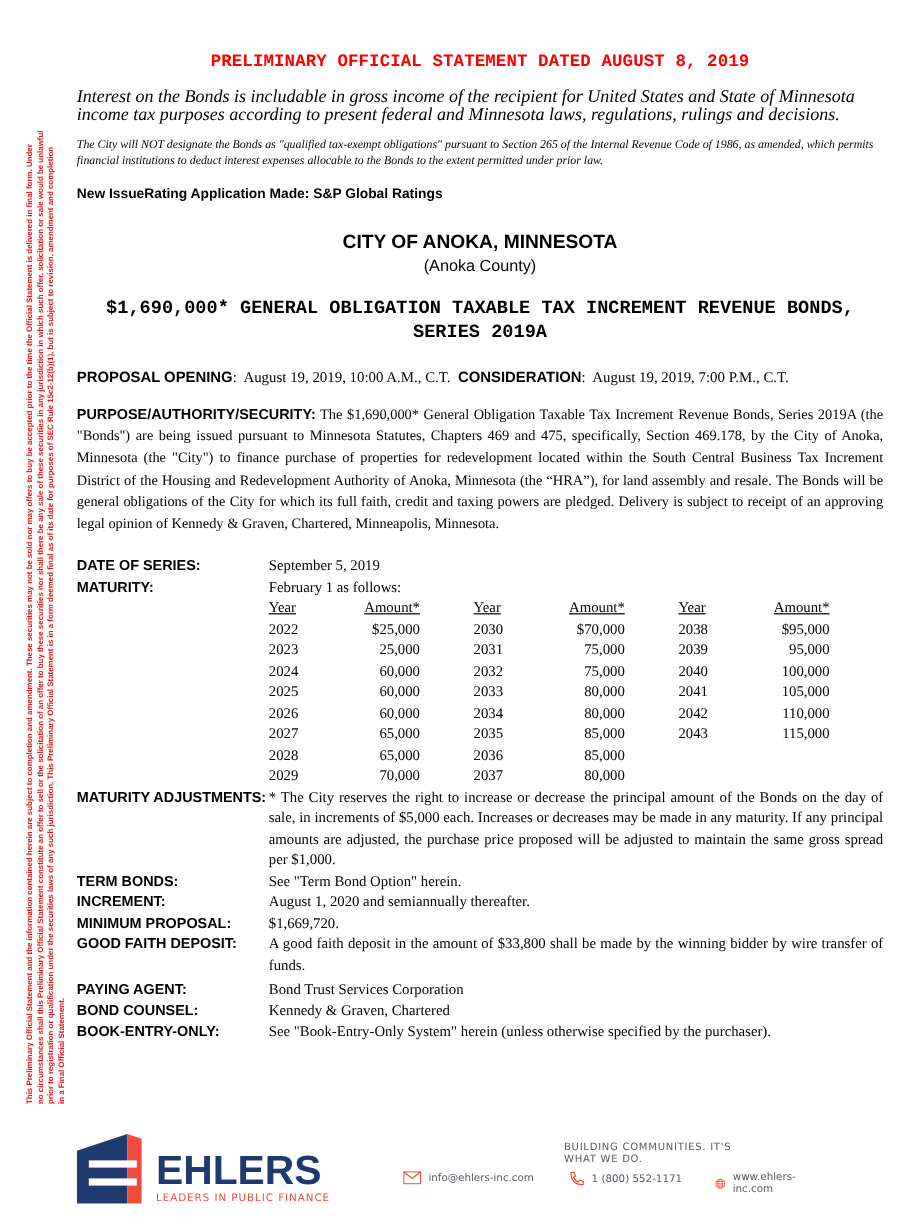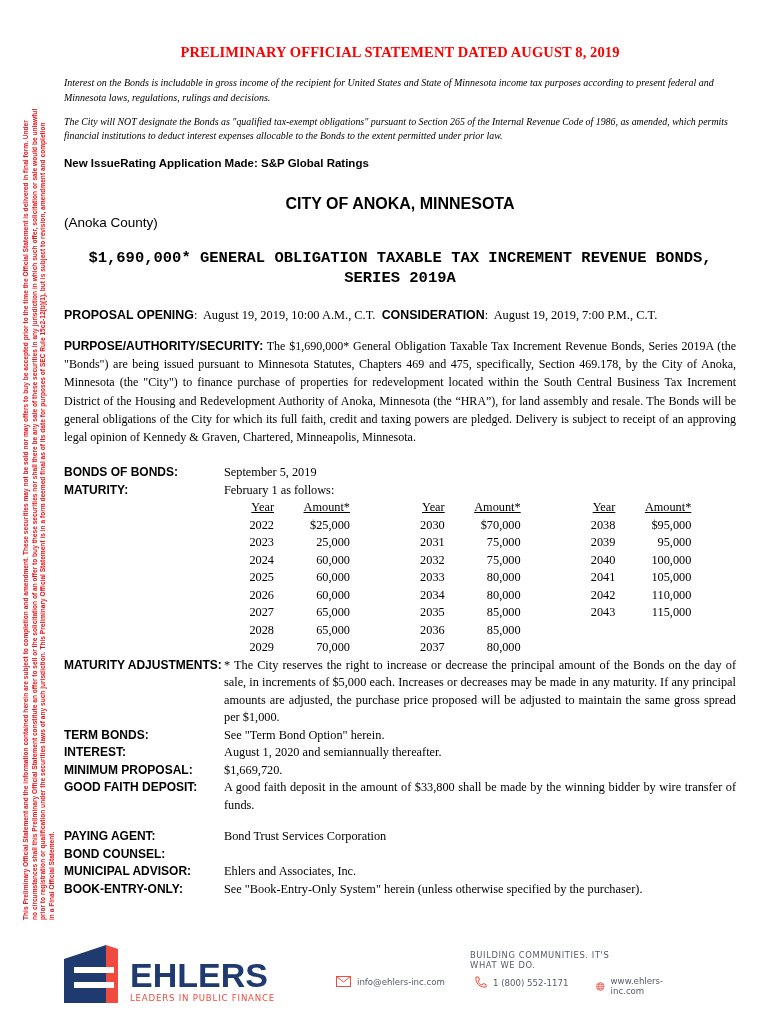--- a/index.html
+++ b/index.html
@@ -9,43 +9,43 @@
   .sidebar {
     position: absolute; left: 22px; top: 58px; width: 860px; height: 44px;
     transform-origin: 0 0; transform: translate(0, 862px) rotate(-90deg);
     font-family: "Liberation Sans", sans-serif; font-weight: bold;
     font-size: 6.6px; line-height: 8.6px; color: #e8141b;
   }
   .sidebar div { white-space: nowrap; }
 
   .page { position: absolute; left: 64px; top: 44px; width: 672px; color: #000; }
   .red-title {
-    text-align: center; color: #ff0000; font-family: Liberation Serif, serif;
+    text-align: center; color: #ff0000; font-family: Liberation Mono, monospace;
     font-weight: bold; font-size: 14.5px; margin: 0 0 14px 0; letter-spacing: 0.1px;
   }
-  .ital { font-family: "Liberation Serif", serif; font-style: italic; font-size: 10px; line-height: 15px; margin: 0 0 10px 0; }
+  .ital { font-family: "Liberation Serif", serif; font-style: italic; font-size: 15px; line-height: 15px; margin: 0 0 10px 0; }
   .ital.small { font-size: 9.9px; line-height: 14px; }
   .row-issue { display: flex; justify-content: flex-start; font-family: "Liberation Sans", sans-serif; font-weight: bold; font-size: 11.5px; margin-top: 14px; }
   .city { text-align: center; font-family: "Liberation Sans", sans-serif; font-weight: bold; font-size: 16px; margin-top: 26px; }
-  .county { text-align: left; font-family: "Liberation Sans", sans-serif; font-size: 13.5px; margin-top: 2px; }
+  .county { text-align: center; font-family: "Liberation Sans", sans-serif; font-size: 13.5px; margin-top: 2px; }
   .bonds-title { text-align: center; font-family: Liberation Mono, monospace; font-weight: bold; font-size: 15.5px; line-height: 20px; margin-top: 18px; }
   .proposal { font-size: 12.4px; margin-top: 20px; white-space: nowrap; }
   .proposal b, .purpose b { font-family: "Liberation Sans", sans-serif; font-weight: bold; }
   .purpose { font-family: "Liberation Serif", serif; font-size: 12px; line-height: 18.2px; text-align: justify; margin-top: 14px; }
 
   .terms { position: relative; margin-top: 18px; font-family: "Liberation Serif", serif; font-size: 12.3px; }
   .trow { display: flex; line-height: 17.5px; }
   .tlabel { width: 160px; flex: none; font-family: "Liberation Sans", sans-serif; font-weight: bold; font-size: 12px; }
   .tval { flex: 1; text-align: justify; }
 
   .mat-table { display: flex; margin-left: 160px; }
   .mat-col { display: flex; width: 194px; }
   .mat-col .y { width: 50px; }
   .mat-col .a { width: 76px; text-align: right; }
-  .mat-col .cell { line-height: 17.5px; height: 17.5px; text-align: right; }
+  .mat-col .cell { line-height: 17.5px; height: 17.5px; }
   .uline { text-decoration: underline; }
 
   .footer { position: absolute; left: 0; top: 925px; width: 630px; height: 99px; }
   .logo { position: absolute; left: 64px; top: 12px; width: 230px; height: 70px; }
   .tagline { position: absolute; left: 470px; top: 25px; font-family: "DejaVu Sans", sans-serif; font-size: 8.4px; color: #555a66; letter-spacing: 0.6px; }
   .contact { position: absolute; top: 51px; font-family: "DejaVu Sans", sans-serif; font-size: 8.6px; color: #555a66; display: flex; align-items: center; gap: 6px; }
 </style>
 </head>
 <body>
 
@@ -77,21 +77,21 @@
     <b>PROPOSAL OPENING</b><span>:&nbsp; </span><span>August 19, 2019, 10:00 A.M., C.T.</span><span>&nbsp; </span><b>CONSIDERATION</b><span>:&nbsp; </span><span>August 19, 2019, 7:00 P.M., C.T.</span>
   </div>
 
   <div class="purpose">
     <b>PURPOSE/AUTHORITY/SECURITY:</b>
     <span>The $1,690,000* General Obligation Taxable Tax Increment Revenue Bonds, Series 2019A (the "Bonds") are being issued pursuant to Minnesota Statutes, Chapters 469 and 475, specifically, Section 469.178, by the City of Anoka, Minnesota (the "City") to finance purchase of properties for redevelopment located within the South Central Business Tax Increment District of the Housing and Redevelopment Authority of Anoka, Minnesota (the “HRA”), for land assembly and resale.  The Bonds will be general obligations of the City for which its full faith, credit and taxing powers are pledged.  Delivery is subject to receipt of an approving legal opinion of Kennedy &amp; Graven, Chartered, Minneapolis, Minnesota.</span>
   </div>
 
   <div class="terms">
     <div class="trow">
-      <div class="tlabel">BONDS OF BONDS:</div>
+      <div class="tlabel">DATE OF SERIES:</div>
       <div class="tval">September 5, 2019</div>
     </div>
     <div class="trow">
       <div class="tlabel">MATURITY:</div>
       <div class="tval">February 1 as follows:</div>
     </div>
 
     <div class="mat-table" id="mat-table">
         <div class="mat-col" style="margin-right: 0px;">
           <div class="y">
@@ -166,41 +166,38 @@
     <div id="term-items">
         <div class="trow">
           <div class="tlabel">MATURITY ADJUSTMENTS:</div>
           <div class="tval">* The City reserves the right to increase or decrease the principal amount of the Bonds on the day of sale, in increments of $5,000 each. Increases or decreases may be made in any maturity.  If any principal amounts are adjusted, the purchase price proposed will be adjusted to maintain the same gross spread per $1,000.</div>
         </div>
         <div class="trow">
           <div class="tlabel">TERM BONDS:</div>
           <div class="tval">See "Term Bond Option" herein.</div>
         </div>
         <div class="trow">
-          <div class="tlabel">INTEREST:</div>
+          <div class="tlabel">INCREMENT:</div>
           <div class="tval">August 1, 2020 and semiannually thereafter.</div>
         </div>
         <div class="trow">
           <div class="tlabel">MINIMUM PROPOSAL:</div>
           <div class="tval">$1,669,720.</div>
         </div>
         <div class="trow">
           <div class="tlabel">GOOD FAITH DEPOSIT:</div>
           <div class="tval">A good faith deposit in the amount of $33,800 shall be made by the winning bidder by wire transfer of funds.</div>
         </div>
-        <div class="trow" style="margin-top: 14px;">
+        <div class="trow" style="margin-top: 3px;">
           <div class="tlabel">PAYING AGENT:</div>
           <div class="tval">Bond Trust Services Corporation</div>
         </div>
         <div class="trow">
           <div class="tlabel">BOND COUNSEL:</div>
-        </div>
-        <div class="trow">
-          <div class="tlabel">MUNICIPAL ADVISOR:</div>
-          <div class="tval">Ehlers and Associates, Inc.</div>
+          <div class="tval">Kennedy &amp; Graven, Chartered</div>
         </div>
         <div class="trow">
           <div class="tlabel">BOOK-ENTRY-ONLY:</div>
           <div class="tval">See "Book-Entry-Only System" herein (unless otherwise specified by the purchaser).</div>
         </div>
       </div>
   </div>
 </div>
 
 <div class="footer">

